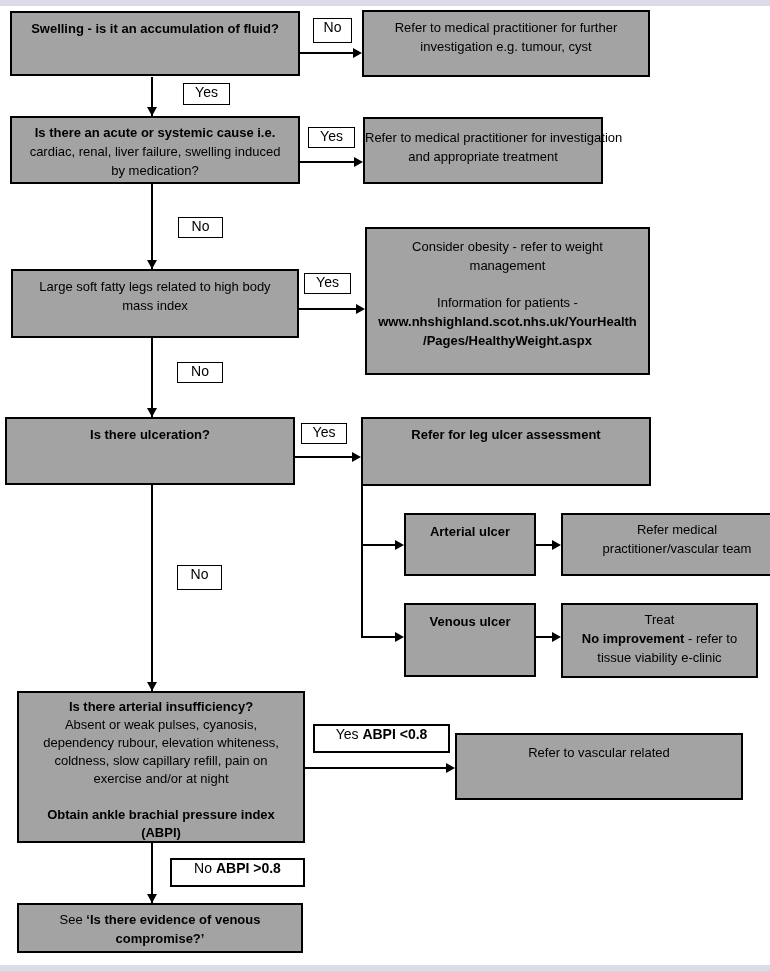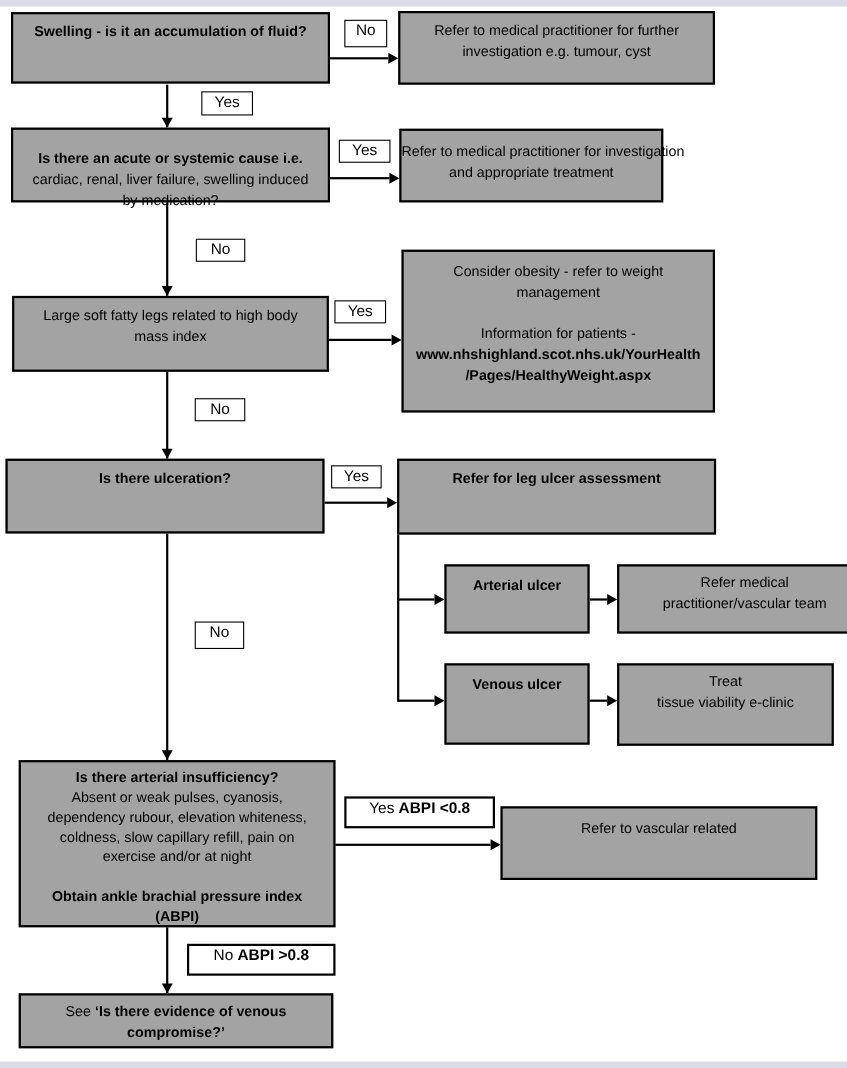--- a/index.html
+++ b/index.html
@@ -47,21 +47,21 @@
     <div class="line">investigation e.g. tumour, cyst</div>
   </div>
 
   <div class="hline" style="left:300px;top:52px;width:53px;"></div>
   <div class="arrow-right" style="left:353px;top:48px;"></div>
 
   <div class="vline" style="left:151px;top:77px;height:39px;"></div>
   <div class="arrow-down" style="left:147px;top:107px;"></div>
   <div class="label" style="left:183px;top:83px;width:47px;height:22px;"><span>Yes</span></div>
 
-  <div class="box" style="left:10px;top:116px;width:290px;height:68px;padding-top:16px;">
+  <div class="box" style="left:10px;top:116px;width:290px;height:68px;padding-top:5px;">
     <div class="line bold">Is there an acute or systemic cause i.e.</div>
     <div class="line">cardiac, renal, liver failure, swelling induced</div>
     <div class="line">by medication?</div>
   </div>
 
   <div class="label" style="left:308px;top:127px;width:47px;height:21px;"><span>Yes</span></div>
 
   <div class="box" style="left:363px;top:117px;width:240px;height:67px;padding-top:9px;">
     <div class="line">Refer to medical practitioner for investigation</div>
     <div class="line">and appropriate treatment</div>
@@ -132,20 +132,21 @@
 
   <div class="box" style="left:404px;top:603px;width:132px;height:74px;padding-top:7px;">
     <div class="line bold">Venous ulcer</div>
   </div>
 
   <div class="hline" style="left:536px;top:636px;width:16px;"></div>
   <div class="arrow-right" style="left:552px;top:632px;"></div>
 
   <div class="box" style="left:561px;top:603px;width:197px;height:75px;padding-top:5px;">
     <div class="line">Treat</div>
+    <div class="line"><span class="bold">No improvement</span><span> - refer to</span></div>
     <div class="line">tissue viability e-clinic</div>
   </div>
 
   <div class="vline" style="left:151px;top:485px;height:206px;"></div>
   <div class="arrow-down" style="left:147px;top:682px;"></div>
   <div class="label" style="left:177px;top:565px;width:45px;height:25px;"><span>No</span></div>
 
   <div class="box" style="left:17px;top:691px;width:288px;height:152px;padding-top:5px;line-height:18px;">
     <div class="line bold">Is there arterial insufficiency?</div>
     <div class="line">Absent or weak pulses, cyanosis,</div>

